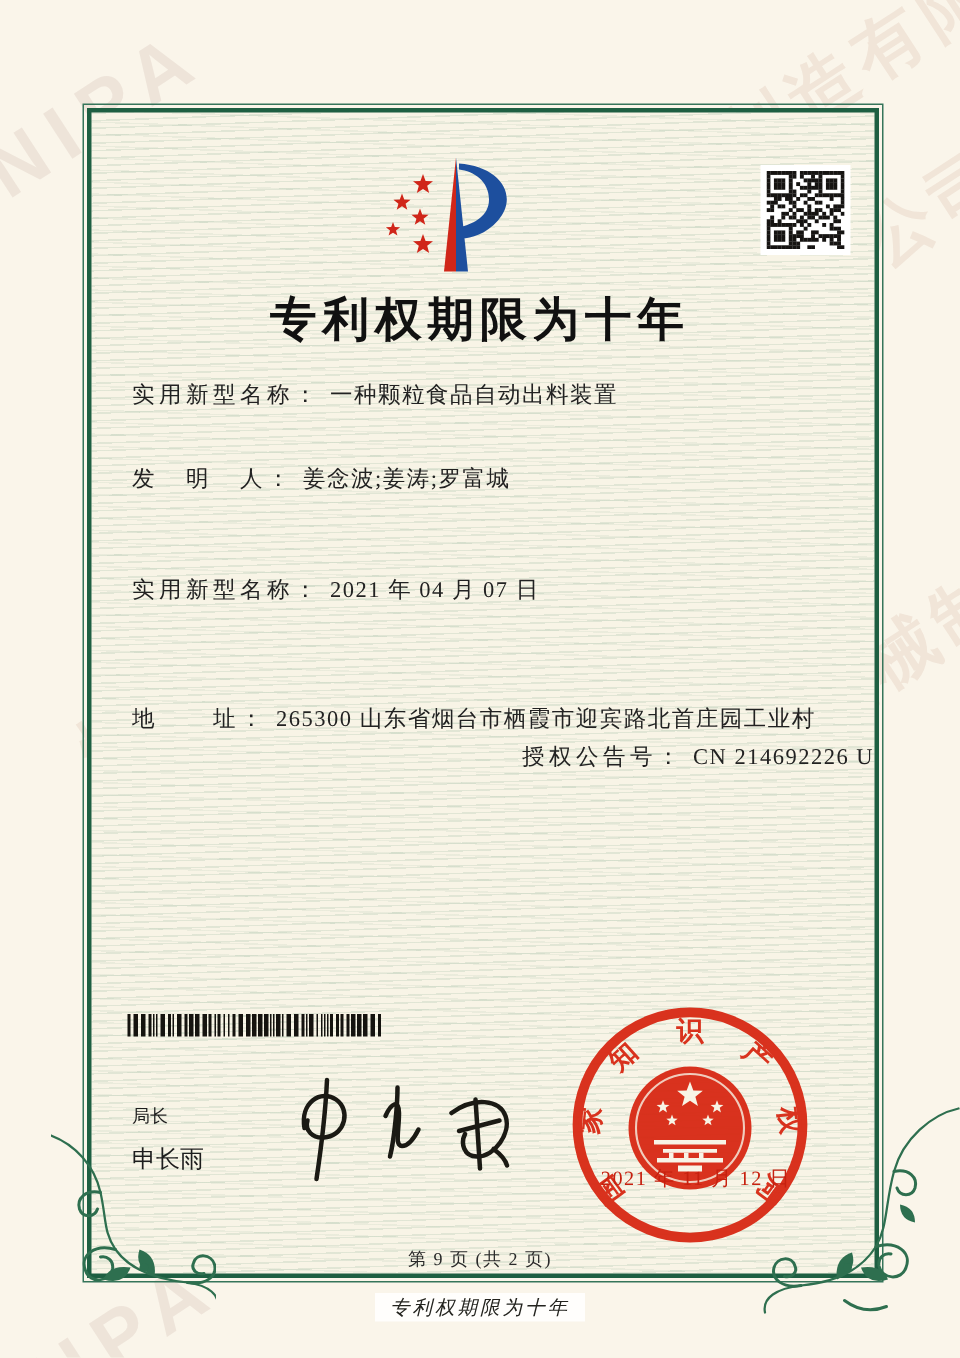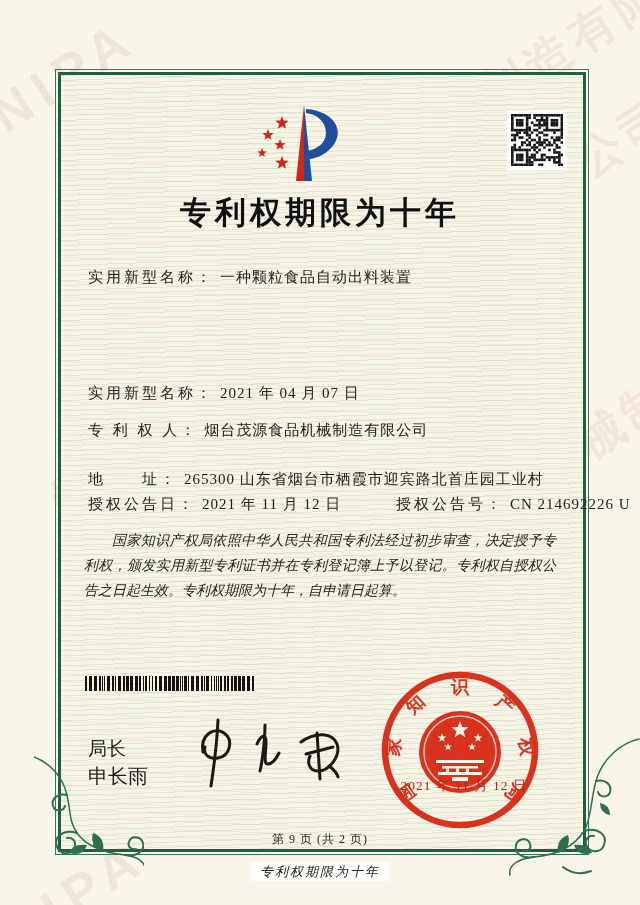--- a/index.html
+++ b/index.html
@@ -29,30 +29,30 @@
   
   .content { position:absolute; inset:0; }
   .cert-no { position:absolute; left:88px; top:110px; font-size:15px; letter-spacing:1.5px; color:#2a2a2a; }
   .logo { position:absolute; left:252px; top:101px; }
   .qr { position:absolute; left:507px; top:110px; width:60px; height:60px; background:#fff; padding:4px; }
   .title { position:absolute; left:0; right:0; top:192px; text-align:center;
            font-size:31px; letter-spacing:4px; font-weight:bold; color:#111; }
   .fieldrow { position:absolute; left:88px; font-size:15px; white-space:nowrap; color:#222; }
   .fieldrow .lbl { letter-spacing:3px; }
   .fieldrow .val { letter-spacing:1px; margin-left:6px; }
-  .row2 { left:348px;margin-left:48px; }
+  .row2 { left:348px; }
   .paras { position:absolute; left:84px; top:528px; width:472px;
            font-size:14px; line-height:25px; text-align:justify;
            font-style:italic; color:#23231e; }
   .paras p { text-indent:2em; }
   .barcode { position:absolute; left:85px; top:676px; width:172px; height:15px; }
   .barcode span { position:absolute; top:0; height:15px; background:#15130f; }
-  .sig-title { position:absolute; left:88px; top:736px; font-size:19px; color:#1d1d1d;
+  .sig-title { position:absolute; left:88px; top:736px; font-size:12px; color:#1d1d1d;
                font-family:"Liberation Sans","DejaVu Sans",sans-serif; }
-  .sig-name  { position:absolute; left:88px; top:763px; font-size:20px; color:#1d1d1d;
+  .sig-name  { position:absolute; left:88px; top:763px; font-size:16px; color:#1d1d1d;
                font-family:Liberation Serif, serif; }
   .signature { position:absolute; left:185px; top:712px; }
   .seal { position:absolute; left:378px; top:668px; opacity:0.96; }
   .seal-char { font-size:18px; font-weight:bold; fill:#d82b16; text-anchor:middle;
                font-family:"Liberation Serif",serif; }
   .seal-date { position:absolute; left:396px; top:777px; width:136px; text-align:center;
                font-size:13.5px; color:#c6200f; letter-spacing:1px; white-space:nowrap; z-index:5; }
   .page-foot { position:absolute; left:0; right:0; top:831px; text-align:center;
                font-size:12px; color:#2a2a2a; letter-spacing:1px; }
   .continuation { position:absolute; left:0; right:0; top:863px; text-align:center;
@@ -331,41 +331,37 @@
         <rect x="8" y="20" width="1.05" height="1.05" fill="#161412"></rect>
         <rect x="11" y="20" width="1.05" height="1.05" fill="#161412"></rect>
         <rect x="12" y="20" width="1.05" height="1.05" fill="#161412"></rect>
         <rect x="19" y="20" width="1.05" height="1.05" fill="#161412"></rect>
         <rect x="20" y="20" width="1.05" height="1.05" fill="#161412"></rect>
       </svg>
   </div>
 
   <div class="title">专利权期限为十年</div>
 
-  <div class="fieldrow" style="top:268px">
+  <div class="fieldrow" style="top:254px">
     <span class="lbl">实用新型名称：</span><span class="val">一种颗粒食品自动出料装置</span>
+  </div>
+  <div class="fieldrow" style="top:310px">
+    <span class="lbl">发　明　人：</span><span class="val">姜念波;姜涛;罗富城</span>
   </div>
   <div class="fieldrow" style="top:384px">
     <span class="lbl">实用新型名称：</span><span class="val">2021 年 04 月 07 日</span>
   </div>
-  <div class="fieldrow" style="top:421px">
-    <span class="lbl">专 利 权 人：</span><span class="val">烟台茂源食品机械制造有限公司</span>
-  </div>
   <div class="fieldrow" style="top:470px">
     <span class="lbl">地　　址：</span><span class="val">265300 山东省烟台市栖霞市迎宾路北首庄园工业村</span>
   </div>
-  <div class="fieldrow" style="top:495px">
-    <span class="lbl">授权公告日：</span><span class="val">2021 年 11 月 12 日</span>
-  </div>
   <div class="fieldrow row2" style="top:495px">
     <span class="lbl">授权公告号：</span><span class="val">CN 214692226 U</span>
   </div>
 
   <div class="paras">
-    <p>国家知识产权局依照中华人民共和国专利法经过初步审查，决定授予专利权，颁发实用新型专利证书并在专利登记簿上予以登记。专利权自授权公告之日起生效。专利权期限为十年，自申请日起算。</p>
   </div>
 
   <div class="barcode">
       <span style="left:0px;width:2px"></span>
       <span style="left:4px;width:3px"></span>
       <span style="left:9px;width:3px"></span>
       <span style="left:14px;width:2px"></span>
       <span style="left:17px;width:1px"></span>
       <span style="left:19px;width:1px"></span>
       <span style="left:22px;width:3px"></span>

